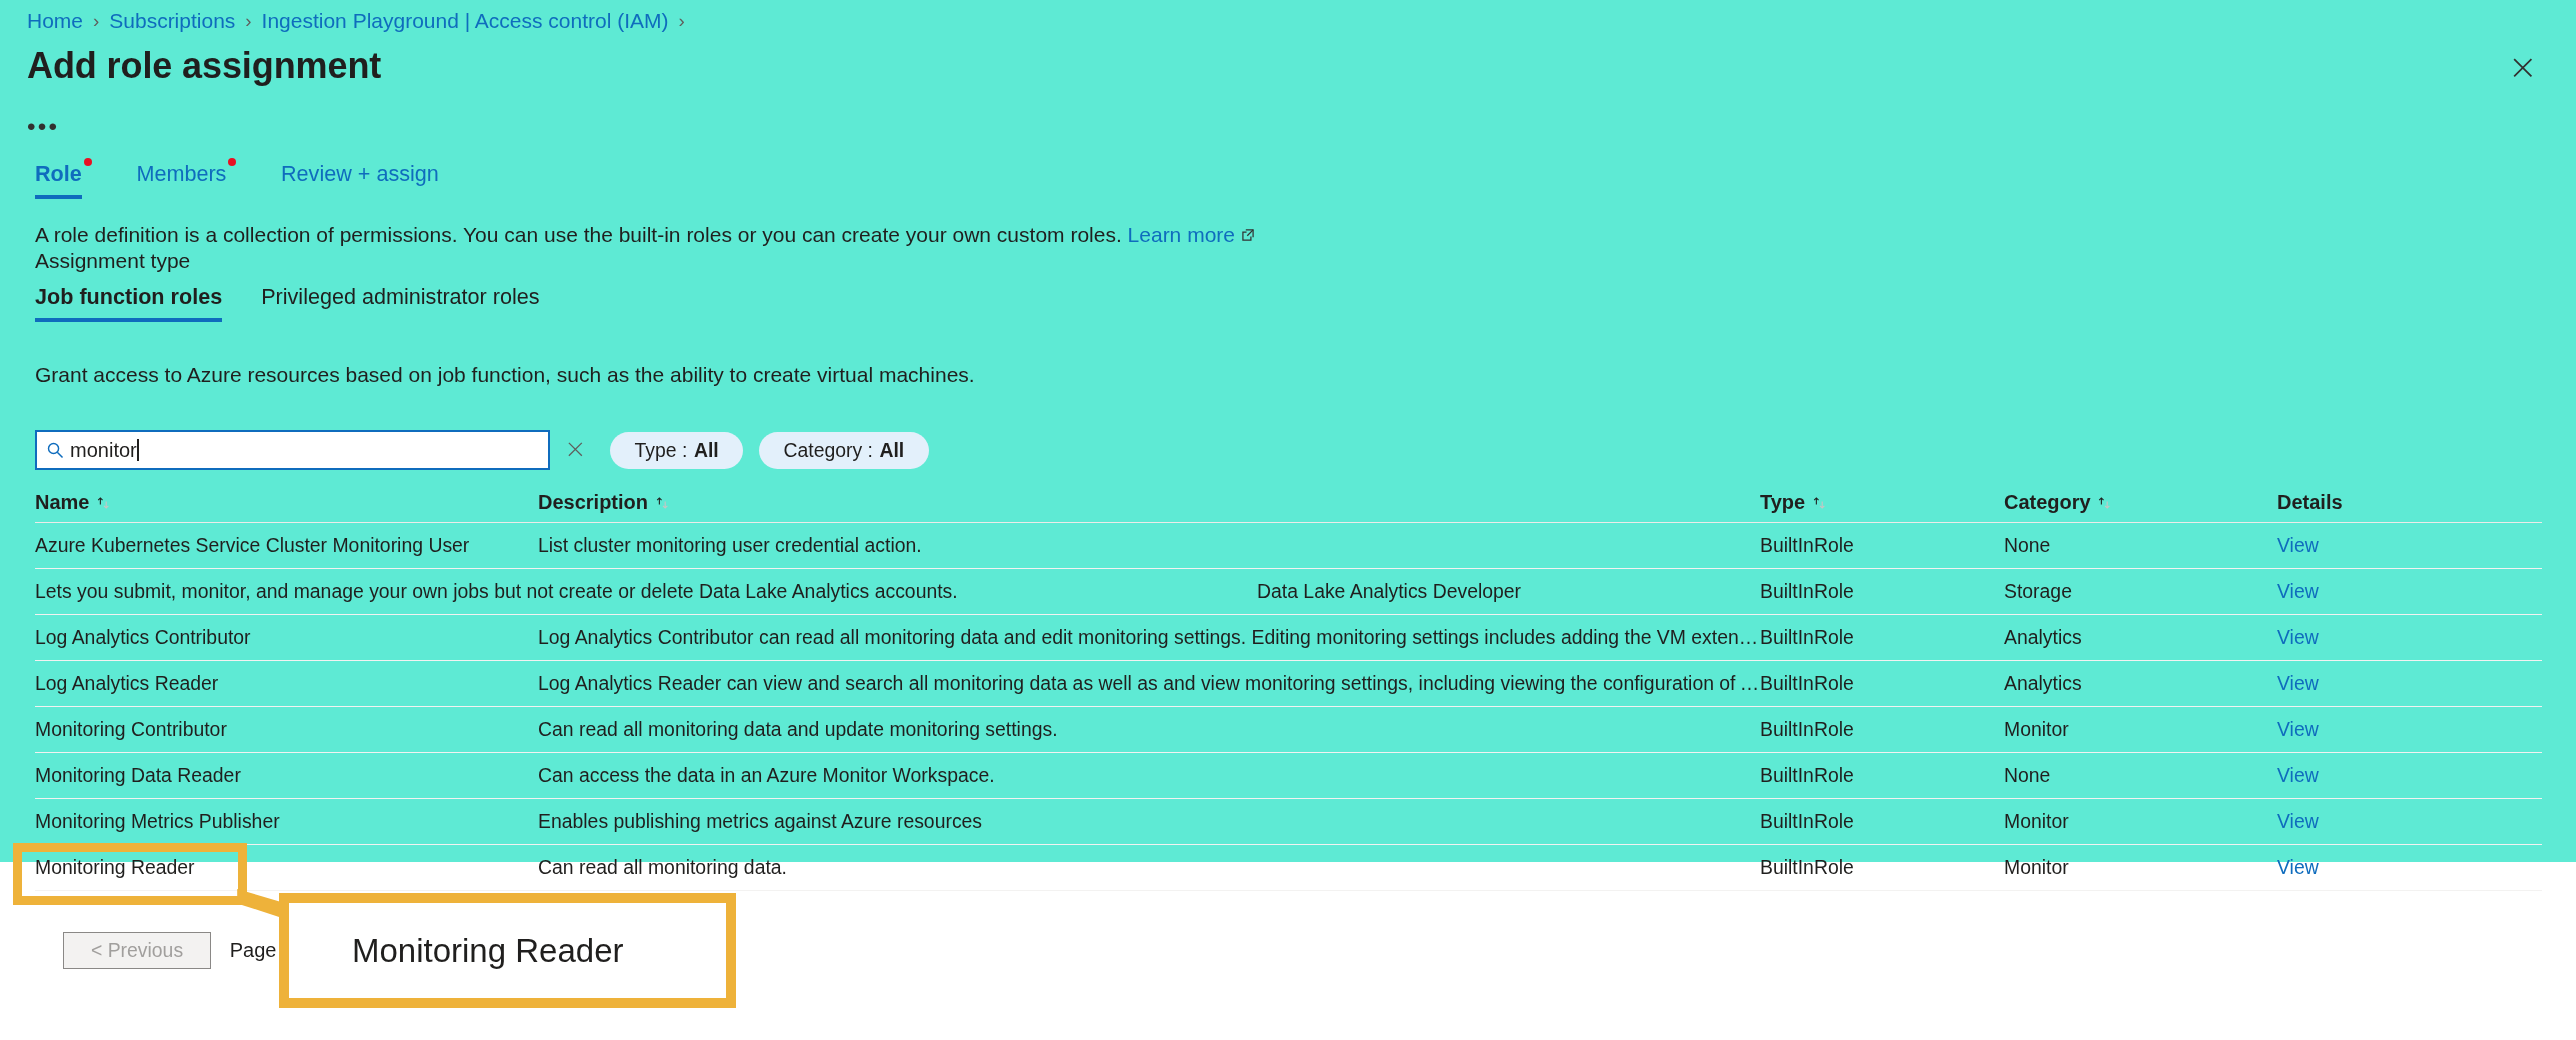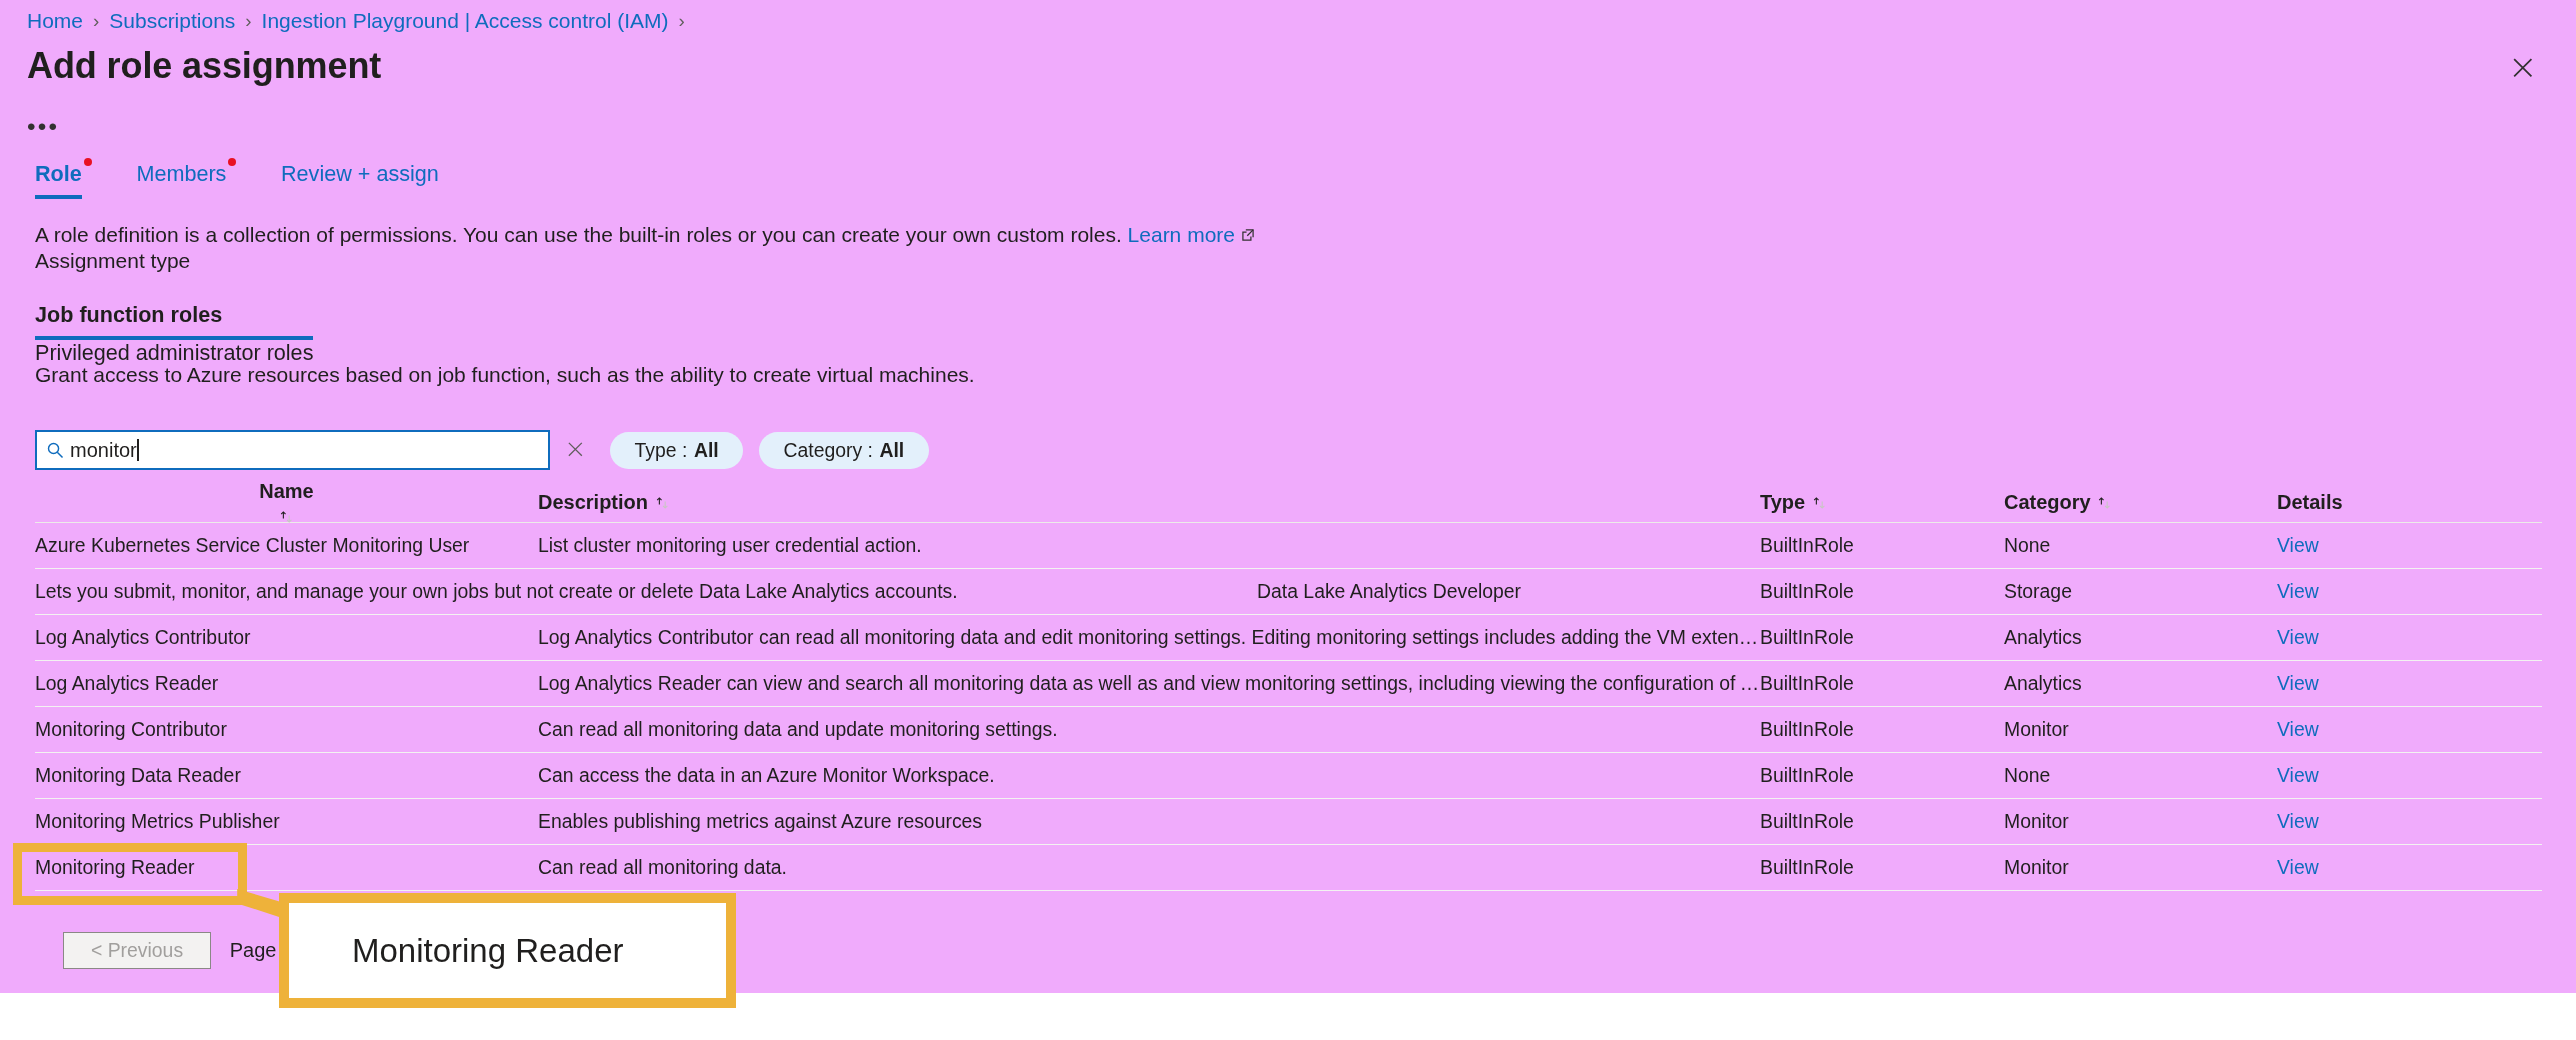--- a/index.html
+++ b/index.html
@@ -4,21 +4,21 @@
 <style>
   * { box-sizing: border-box; }
   html, body {
     margin: 0; padding: 0;
     width: 2576px; height: 1041px;
     background: #ffffff;
     font-family: "Liberation Sans", sans-serif;
     color: #201f1e;
     overflow: hidden;
   }
-  .page { position: relative; width: 2576px; height: 993px; background:#f0abfc; }
+  .page { position: relative; width: 2576px; height: 862px; background:#5eead4; }
 
   
   .breadcrumb {
     position: absolute; left: 27px; top: 8.6px;
     display: flex; align-items: center; gap: 10px;
     font-size: 21px; line-height: 24.4px;
   }
   .crumb { color: #0f6cbd; cursor: pointer; white-space: nowrap; }
   .crumb-sep { color: #605e5c; font-size: 18.7px; }
 
@@ -61,21 +61,21 @@
     font-size: 21px; line-height: 27px; color: #201f1e;
   }
   .desc a { color: #0f6cbd; text-decoration: none; cursor:pointer; }
   .ext-ico { display:inline-block; vertical-align: -1.4px; margin-left: 5px; }
   .assignment-type {
     position: absolute; left: 35px; top: 249px;
     font-size: 21px; color: #201f1e;
   }
 
   
-  .subtabs { position: absolute; left: 35px; top: 302px; display:flex;flex-direction:column; }
+  .subtabs { position: absolute; left: 35px; top: 284px; display:flex; }
   .subtab {
     position: relative; padding: 0 0 11.5px 0; margin-right: 39px;
     font-size: 21.6px; color: #201f1e; cursor: pointer; white-space:nowrap;
   }
   .subtab.active { font-weight: 700; }
   .subtab.active .subtab-underline {
     position:absolute; left:0; right:0; bottom:0; height:3.6px; background:#0f6cbd;
   }
 
   .grant-text {
@@ -115,21 +115,21 @@
   .table { position:absolute; left:35px; top:483px; width: 2507px; }
   .thead {
     display:flex; align-items:center; height: 40px;
     border-bottom: 1.4px solid #edebe9;
   }
   .thead .th {
     font-size: 20px; font-weight: 600; color: #201f1e;
     display:flex; align-items:center; gap: 6.5px; cursor: pointer;
   }
   .sort-ico { display:inline-flex; }
-  .col-name { width: 503px; flex-direction: column; }
+  .col-name { width: 503px; }
   .col-desc { width: 1222px; }
   .col-type { width: 244px; }
   .col-cat  { width: 273px; }
   .col-det  { width: 216px; }
 
   .trow {
     display:flex; align-items:center; height: 46px;
     border-bottom: 1.4px solid #f3f2f1; cursor: pointer;
   }
   .trow .td {

